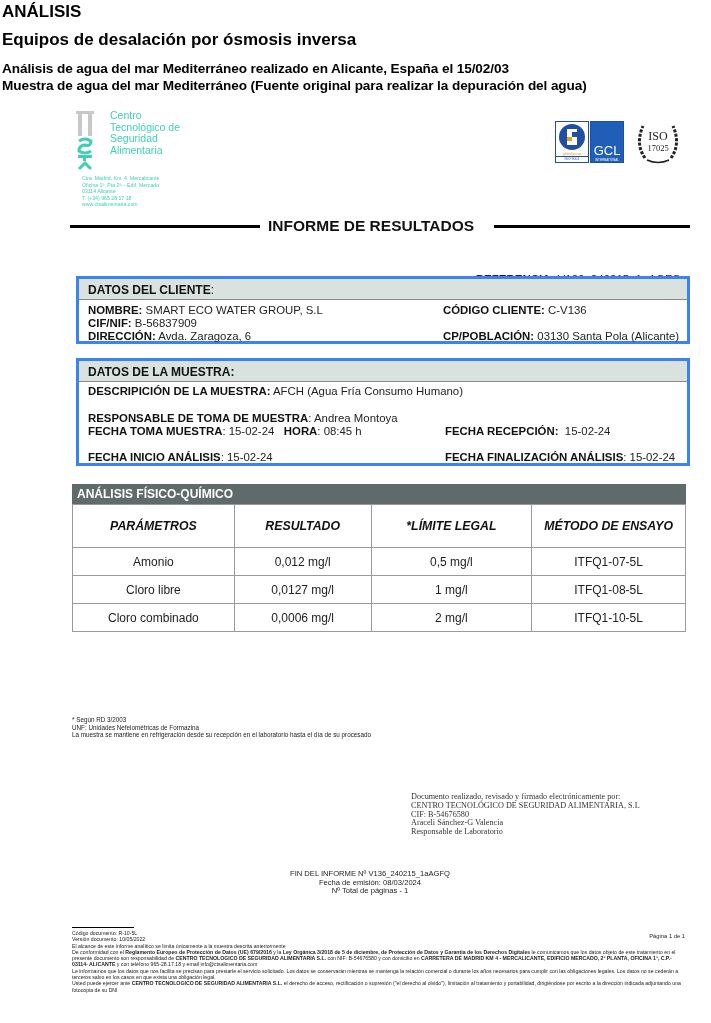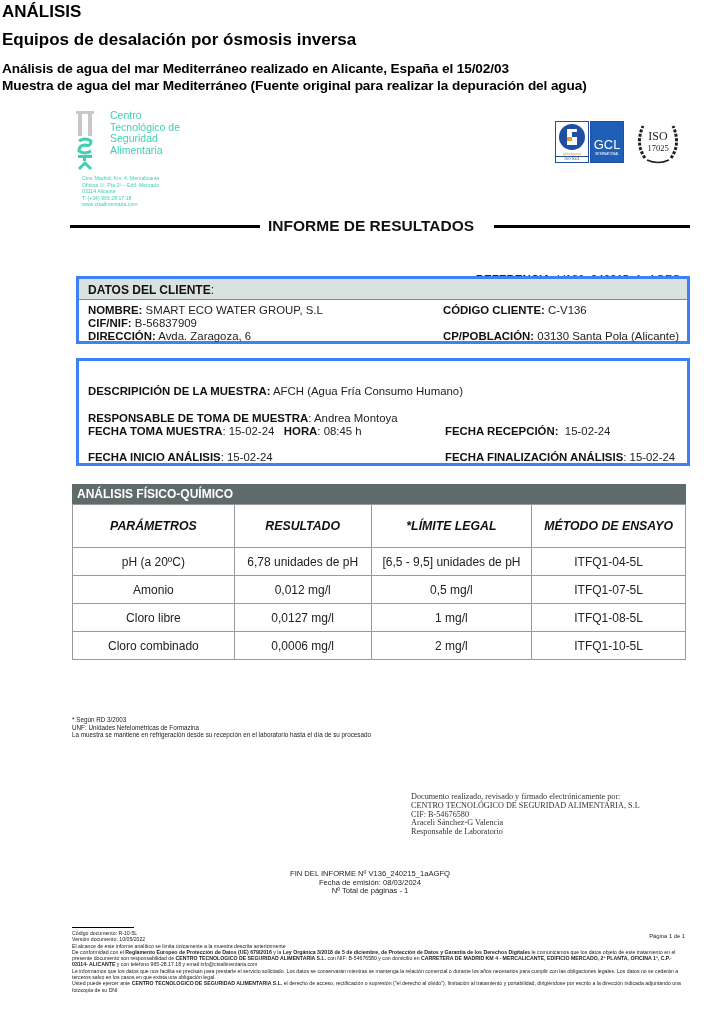--- a/index.html
+++ b/index.html
@@ -89,21 +89,21 @@
   <svg width="32" height="30" viewBox="0 0 32 30" style="display:block">
     <circle cx="16" cy="15" r="13" fill="#1f4ea3"></circle>
     <rect x="11" y="7" width="10" height="16" fill="#fff"></rect>
     <rect x="11" y="15" width="5" height="4" fill="#f39a1e"></rect>
     <rect x="16" y="10" width="5" height="5" fill="#1f4ea3"></rect>
   </svg>
   <div style="font-size:3.5px;color:#f39a1e;text-align:center;line-height:4px">globalgroup</div>
   <div style="font-size:3.5px;color:#1f4ea3;text-align:center;line-height:5px;border-top:1px solid #1f4ea3">ISO 9001</div>
 </div>
 <div class="abs cert-gcl">
-  <div style="font-size:13px;text-align:center;margin-top:16px;line-height:13px">GCL</div>
+  <div style="font-size:13px;text-align:center;margin-top:22px;line-height:13px">GCL</div>
   <div style="font-size:3px;text-align:center;line-height:6px">INTERNATIONAL</div>
   <div style="font-size:3.5px;text-align:center;line-height:6px;border-top:1px solid #fff;margin-top:6px">ISO 9001</div>
 </div>
 <div class="abs cert-iso">
   <svg width="50" height="48" viewBox="0 0 50 48" style="position:absolute;left:0;top:0">
     <path d="M12 40 Q2 26 10 8" fill="none" stroke="#222" stroke-width="3" stroke-dasharray="3 1.5"></path>
     <path d="M38 40 Q48 26 40 8" fill="none" stroke="#222" stroke-width="3" stroke-dasharray="3 1.5"></path>
     <path d="M14 42 Q25 47 36 42" fill="none" stroke="#222" stroke-width="1.5"></path>
   </svg>
   <div style="position:absolute;left:0;top:13px;width:50px;text-align:center;font-family:'Liberation Serif',serif;font-size:12px;line-height:11px;color:#222">ISO</div>
@@ -123,20 +123,21 @@
 <div class="box client">
   <div class="bar"><span>DATOS DEL CLIENTE</span><span style="font-weight:normal">:</span></div>
   <div class="row" style="left:9px;top:25px"><b>NOMBRE:</b> <span>SMART ECO WATER GROUP, S.L</span></div>
   <div class="row" style="left:364px;top:25px"><b>CÓDIGO CLIENTE:</b> <span>C-V136</span></div>
   <div class="row" style="left:9px;top:38px"><b>CIF/NIF:</b> <span>B-56837909</span></div>
   <div class="row" style="left:9px;top:51px"><b>DIRECCIÓN:</b> <span>Avda. Zaragoza, 6</span></div>
   <div class="row" style="left:364px;top:51px"><b>CP/POBLACIÓN:</b> <span>03130 Santa Pola (Alicante)</span></div>
 </div>
 
 <div class="box muestra">
+  <div class="bar">DATOS DE LA MUESTRA:</div>
   <div class="row" style="left:9px;top:24px"><b>DESCRIPICIÓN DE LA MUESTRA:</b> <span>AFCH (Agua Fría Consumo Humano)</span></div>
   <div class="row" style="left:9px;top:51px"><b>RESPONSABLE DE TOMA DE MUESTRA</b><span>: Andrea Montoya</span></div>
   <div class="row" style="left:9px;top:64px"><b>FECHA TOMA MUESTRA</b><span>: 15-02-24</span>&nbsp;&nbsp;&nbsp;<b>HORA</b><span>: 08:45 h</span></div>
   <div class="row" style="left:366px;top:64px"><b>FECHA RECEPCIÓN:</b>&nbsp; <span>15-02-24</span></div>
   <div class="row" style="left:9px;top:90px"><b>FECHA INICIO ANÁLISIS</b><span>: 15-02-24</span></div>
   <div class="row" style="left:366px;top:90px"><b>FECHA FINALIZACIÓN ANÁLISIS</b><span>: 15-02-24</span></div>
 </div>
 
 <div class="abs fq-bar">ANÁLISIS FÍSICO-QUÍMICO</div>
 <table class="fq">
@@ -149,26 +150,20 @@
   <thead>
     <tr>
       <th>PARÁMETROS</th>
       <th>RESULTADO</th>
       <th>*LÍMITE LEGAL</th>
       <th>MÉTODO DE ENSAYO</th>
     </tr>
   </thead>
   <tbody>
     <tr>
-      <td>pH (a 20ºC)</td>
-      <td>6,78 unidades de pH</td>
-      <td>[6,5 - 9,5] unidades de pH</td>
-      <td>ITFQ1-04-5L</td>
-    </tr>
-    <tr>
       <td>Amonio</td>
       <td>0,012 mg/l</td>
       <td>0,5 mg/l</td>
       <td>ITFQ1-07-5L</td>
     </tr>
     <tr>
       <td>Cloro libre</td>
       <td>0,0127 mg/l</td>
       <td>1 mg/l</td>
       <td>ITFQ1-08-5L</td>

